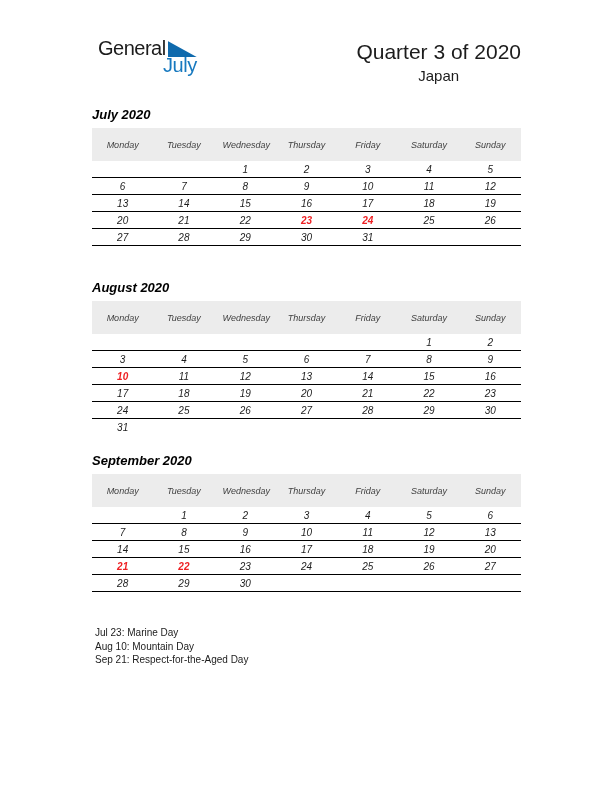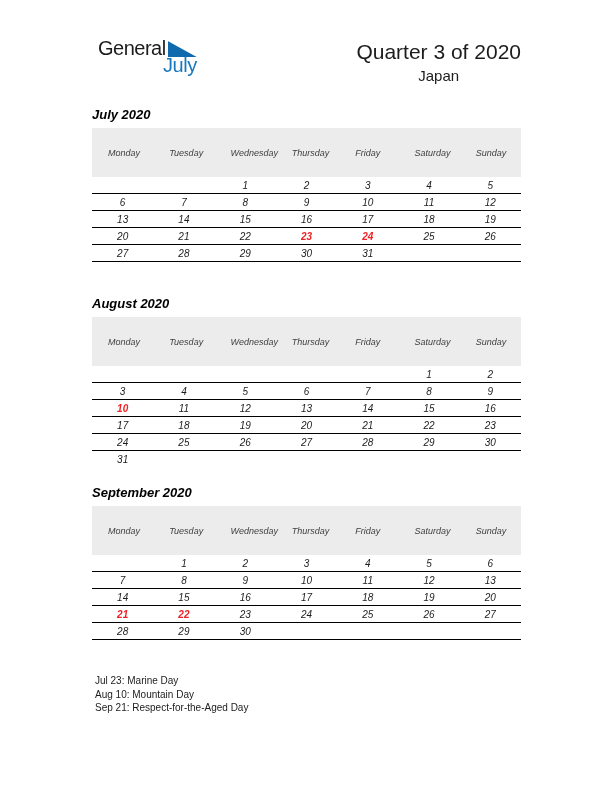--- a/index.html
+++ b/index.html
@@ -68,21 +68,21 @@
     table-layout: fixed;
   }
   .cal thead th {
     background: var(--header-gray, #ececec);
     height: 17px;
     font-size: 9px;
     font-weight: normal;
     color: var(--weekday-gray, #3f3f3f);
     text-align: center;
     vertical-align: middle;
-    padding: 16px;
+    padding: 8px;
   }
   .cal tbody td {
     height: 16px;
     font-size: 10px;
     color: var(--text-dark, #1c1c1c);
     text-align: center;
     vertical-align: middle;
     padding: 0;
   }
   .cal tbody tr:not(:first-child) { border-top: 1.5px solid var(--line-black, #000000); }

